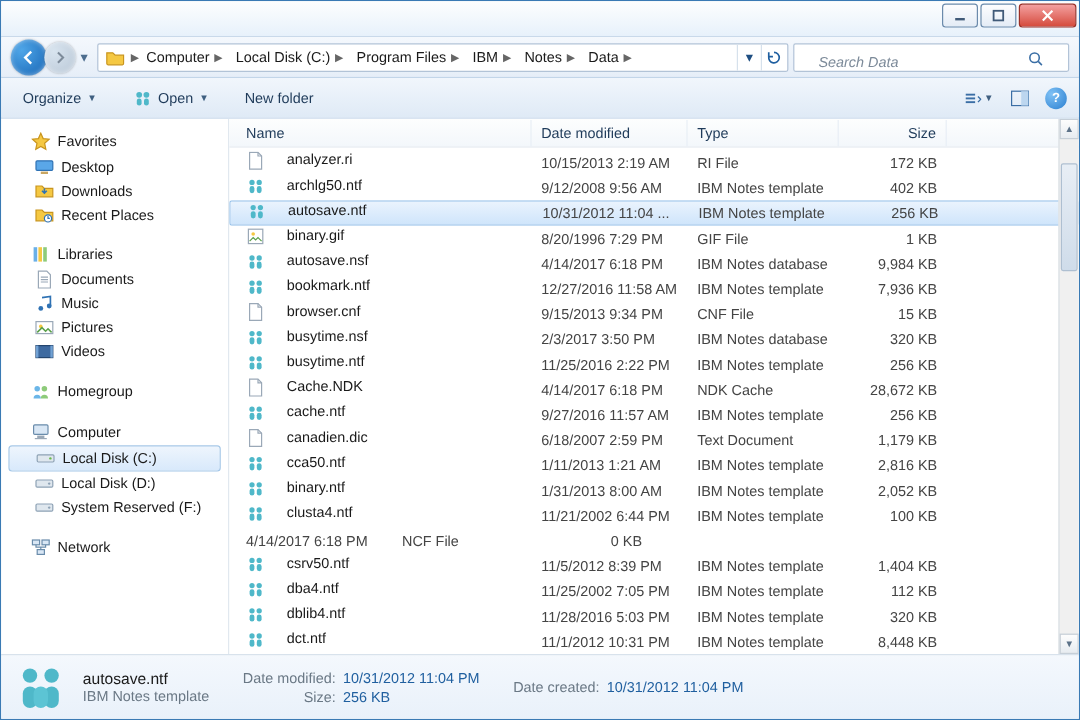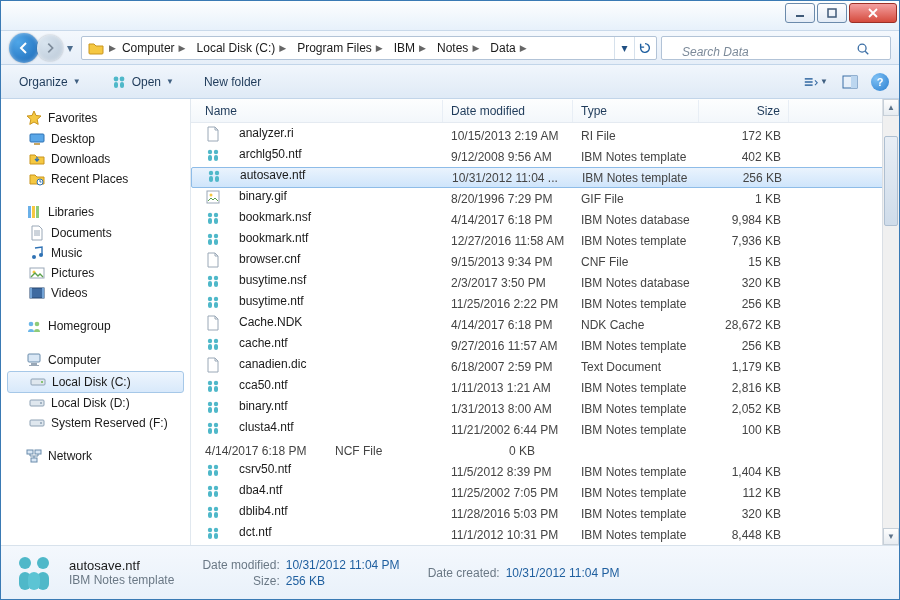--- a/index.html
+++ b/index.html
@@ -389,21 +389,21 @@
             <div class="cell cell-size">1 KB</div>
           </div>
           <div class="row">
             <div class="cell cell-name">
               <span><svg class="icon16" viewBox="0 0 16 16">
                   <circle cx="5" cy="5" r="2.2" class="svgfill-teal"></circle>
                   <circle cx="11" cy="5" r="2.2" class="svgfill-teal"></circle>
                   <rect x="3" y="8" width="4" height="6" rx="2" class="svgfill-teal"></rect>
                   <rect x="9" y="8" width="4" height="6" rx="2" class="svgfill-teal"></rect>
                 </svg></span>
-              <span>bookmark.nsf</span>
+              <span>autosave.nsf</span>
             </div>
             <div class="cell cell-date">4/14/2017 6:18 PM</div>
             <div class="cell cell-type">IBM Notes database</div>
             <div class="cell cell-size">9,984 KB</div>
           </div>
           <div class="row">
             <div class="cell cell-name">
               <span><svg class="icon16" viewBox="0 0 16 16">
                   <circle cx="5" cy="5" r="2.2" class="svgfill-teal"></circle>
                   <circle cx="11" cy="5" r="2.2" class="svgfill-teal"></circle>

